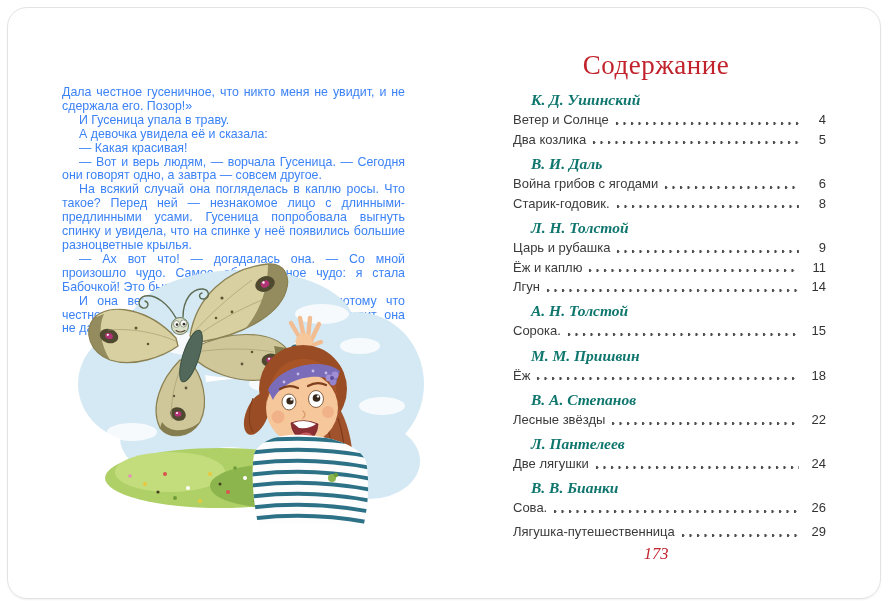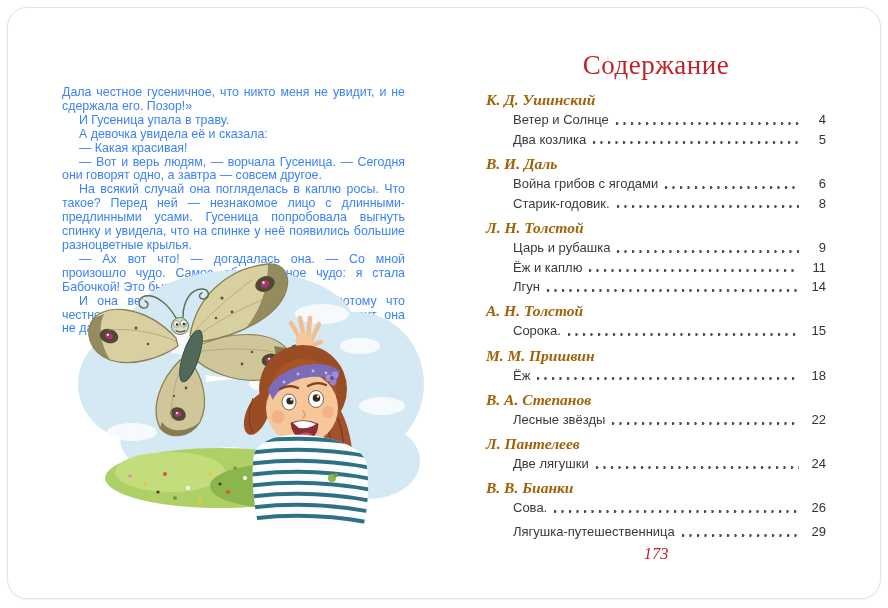--- a/index.html
+++ b/index.html
@@ -28,21 +28,21 @@
   
   .toc { position:absolute; left:486px; top:50px; width:340px; }
   .toc-title {
     font-family:"Liberation Serif", serif;
     font-size:27px; letter-spacing:.5px; color:#c1222b;
     text-align:center; margin:0 0 9px 0; font-weight:500;
   }
   .toc-group { margin-top:4.5px; }
   .toc-author {
     font-family:"Liberation Serif", serif; font-style:italic; font-weight:600;
-    font-size:15.5px; line-height:20px; color:#a16207;
+    font-size:15.5px; line-height:20px; color:#0f766e;margin-left:45px;
   }
   .toc-entry { display:flex; align-items:baseline; padding-left:27px;
     font-size:13px; line-height:19.7px; color:#3a3a3a; }
   .toc-entry .leader {
     flex:1; height:5px; align-self:flex-end; margin:0 5px 4px 6px;
     background-image:radial-gradient(circle at 2px 2.5px, #4a4a4a 1.15px, rgba(0,0,0,0) 1.5px);
     background-size:7.5px 5px; background-repeat:repeat-x;
   }
   .toc-entry .pg { min-width:22px; text-align:right; color:#333; }
 

